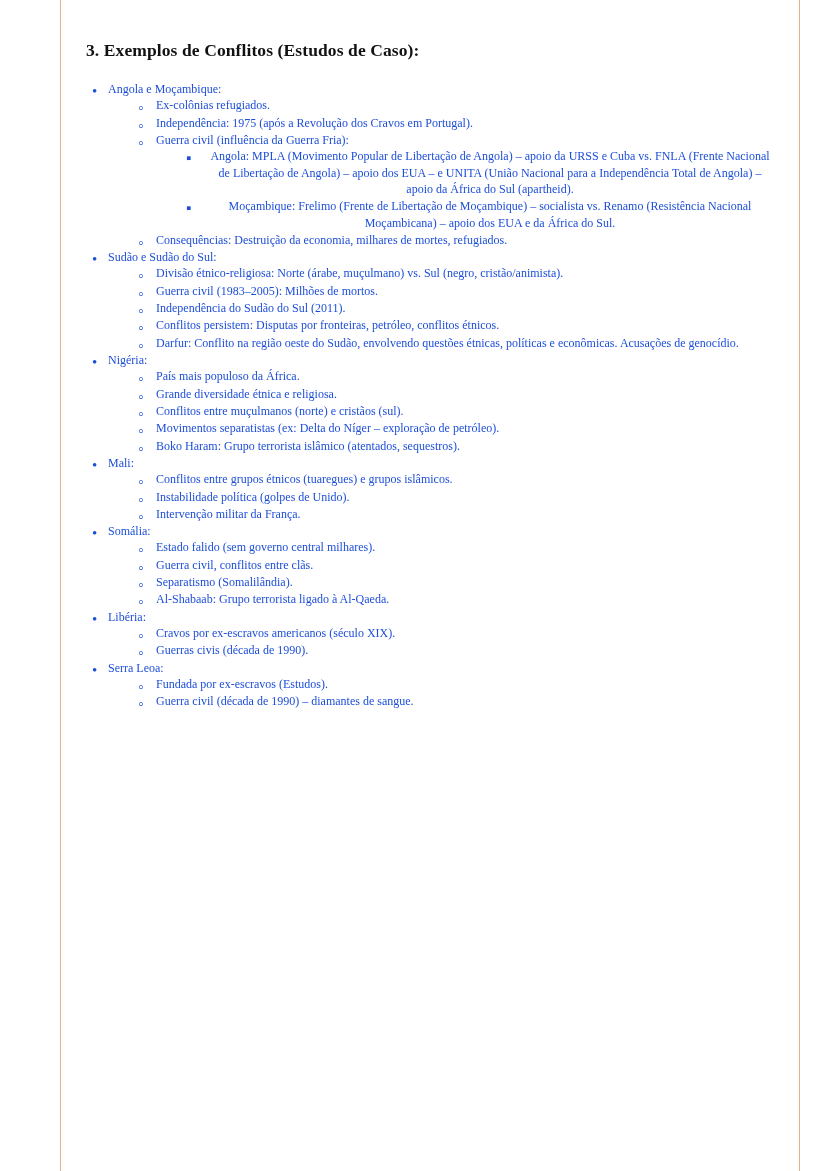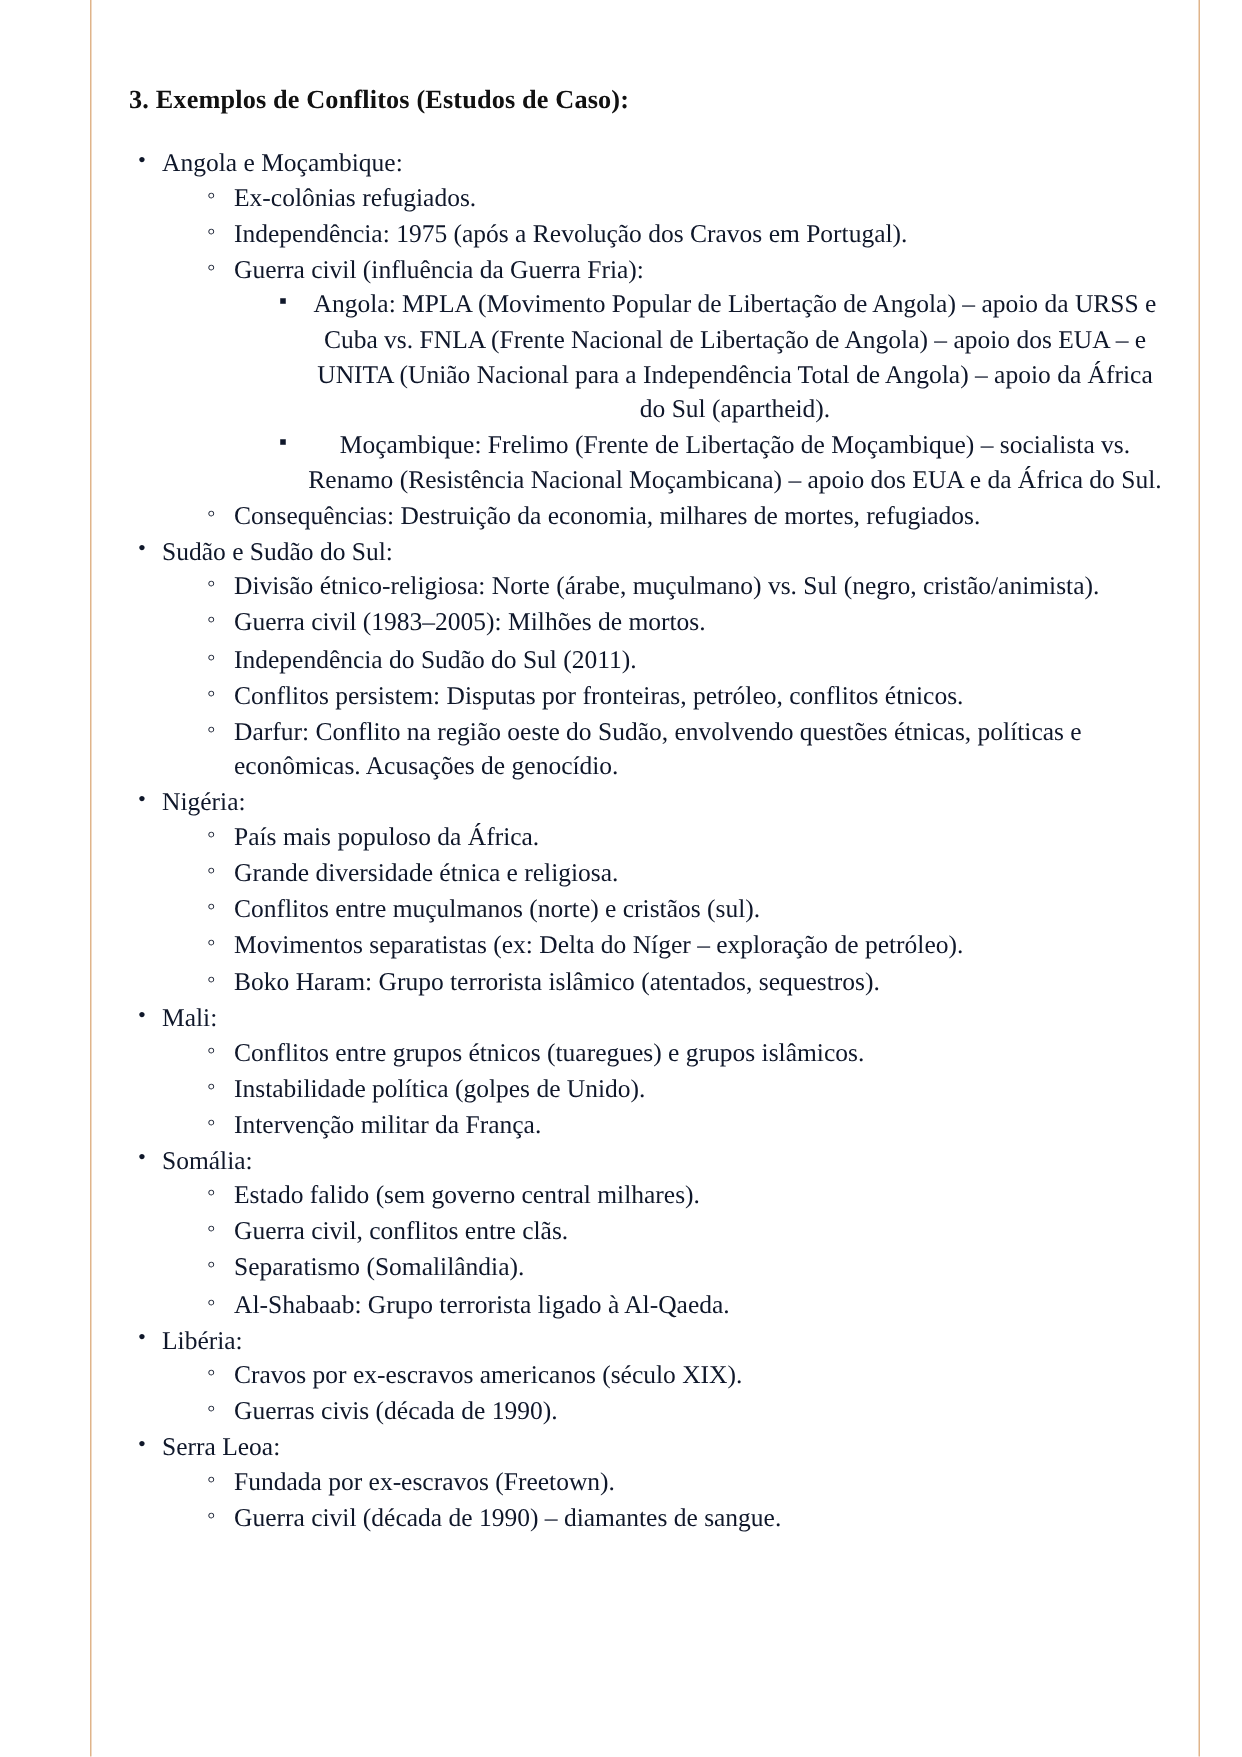--- a/index.html
+++ b/index.html
@@ -27,44 +27,44 @@
     bottom: 0;
     width: 1px;
     background: #e0b48a;
   }
   .rule.left  { left: 60px; }
   .rule.right { right: 28px; }
 
   .content {
     position: absolute;
     left: 86px;
-    top: 56px;
+    top: 40px;
     width: 690px;
     font-family: Liberation Serif, serif;
   }
 
   h2.section-title {
     font-size: 17.5px;
     font-weight: bold;
     margin: 0 0 20px 0;
     letter-spacing: 0.1px;
     color: #111;
   }
 
   ul {
     margin: 0;
     padding: 0;
     list-style: none;
   }
 
   li {
     position: relative;
-    font-size: 17px;
-    line-height: 1.36;
-    color: #0f172a;
+    font-size: 12px;
+    line-height: 1.36;
+    color: #1d4ed8;
   }
 
   
   .lvl1 > li {
     padding-left: 22px;
     margin-bottom: 1px;
   }
   .lvl1 > li > .txt::before {
     content: "\2022";
     position: absolute;
@@ -227,21 +227,21 @@
             </li>
             <li>
               <span class="txt">Guerras civis (década de 1990).</span>
             </li>
           </ul>
         </li>
         <li>
           <span class="txt">Serra Leoa:</span>
           <ul class="lvl2">
             <li>
-              <span class="txt">Fundada por ex-escravos (Freetown).</span>
+              <span class="txt">Fundada por ex-escravos (Estudos).</span>
             </li>
             <li>
               <span class="txt">Guerra civil (década de 1990) – diamantes de sangue.</span>
             </li>
           </ul>
         </li>
       </ul>
   </div>
 </div>
 

